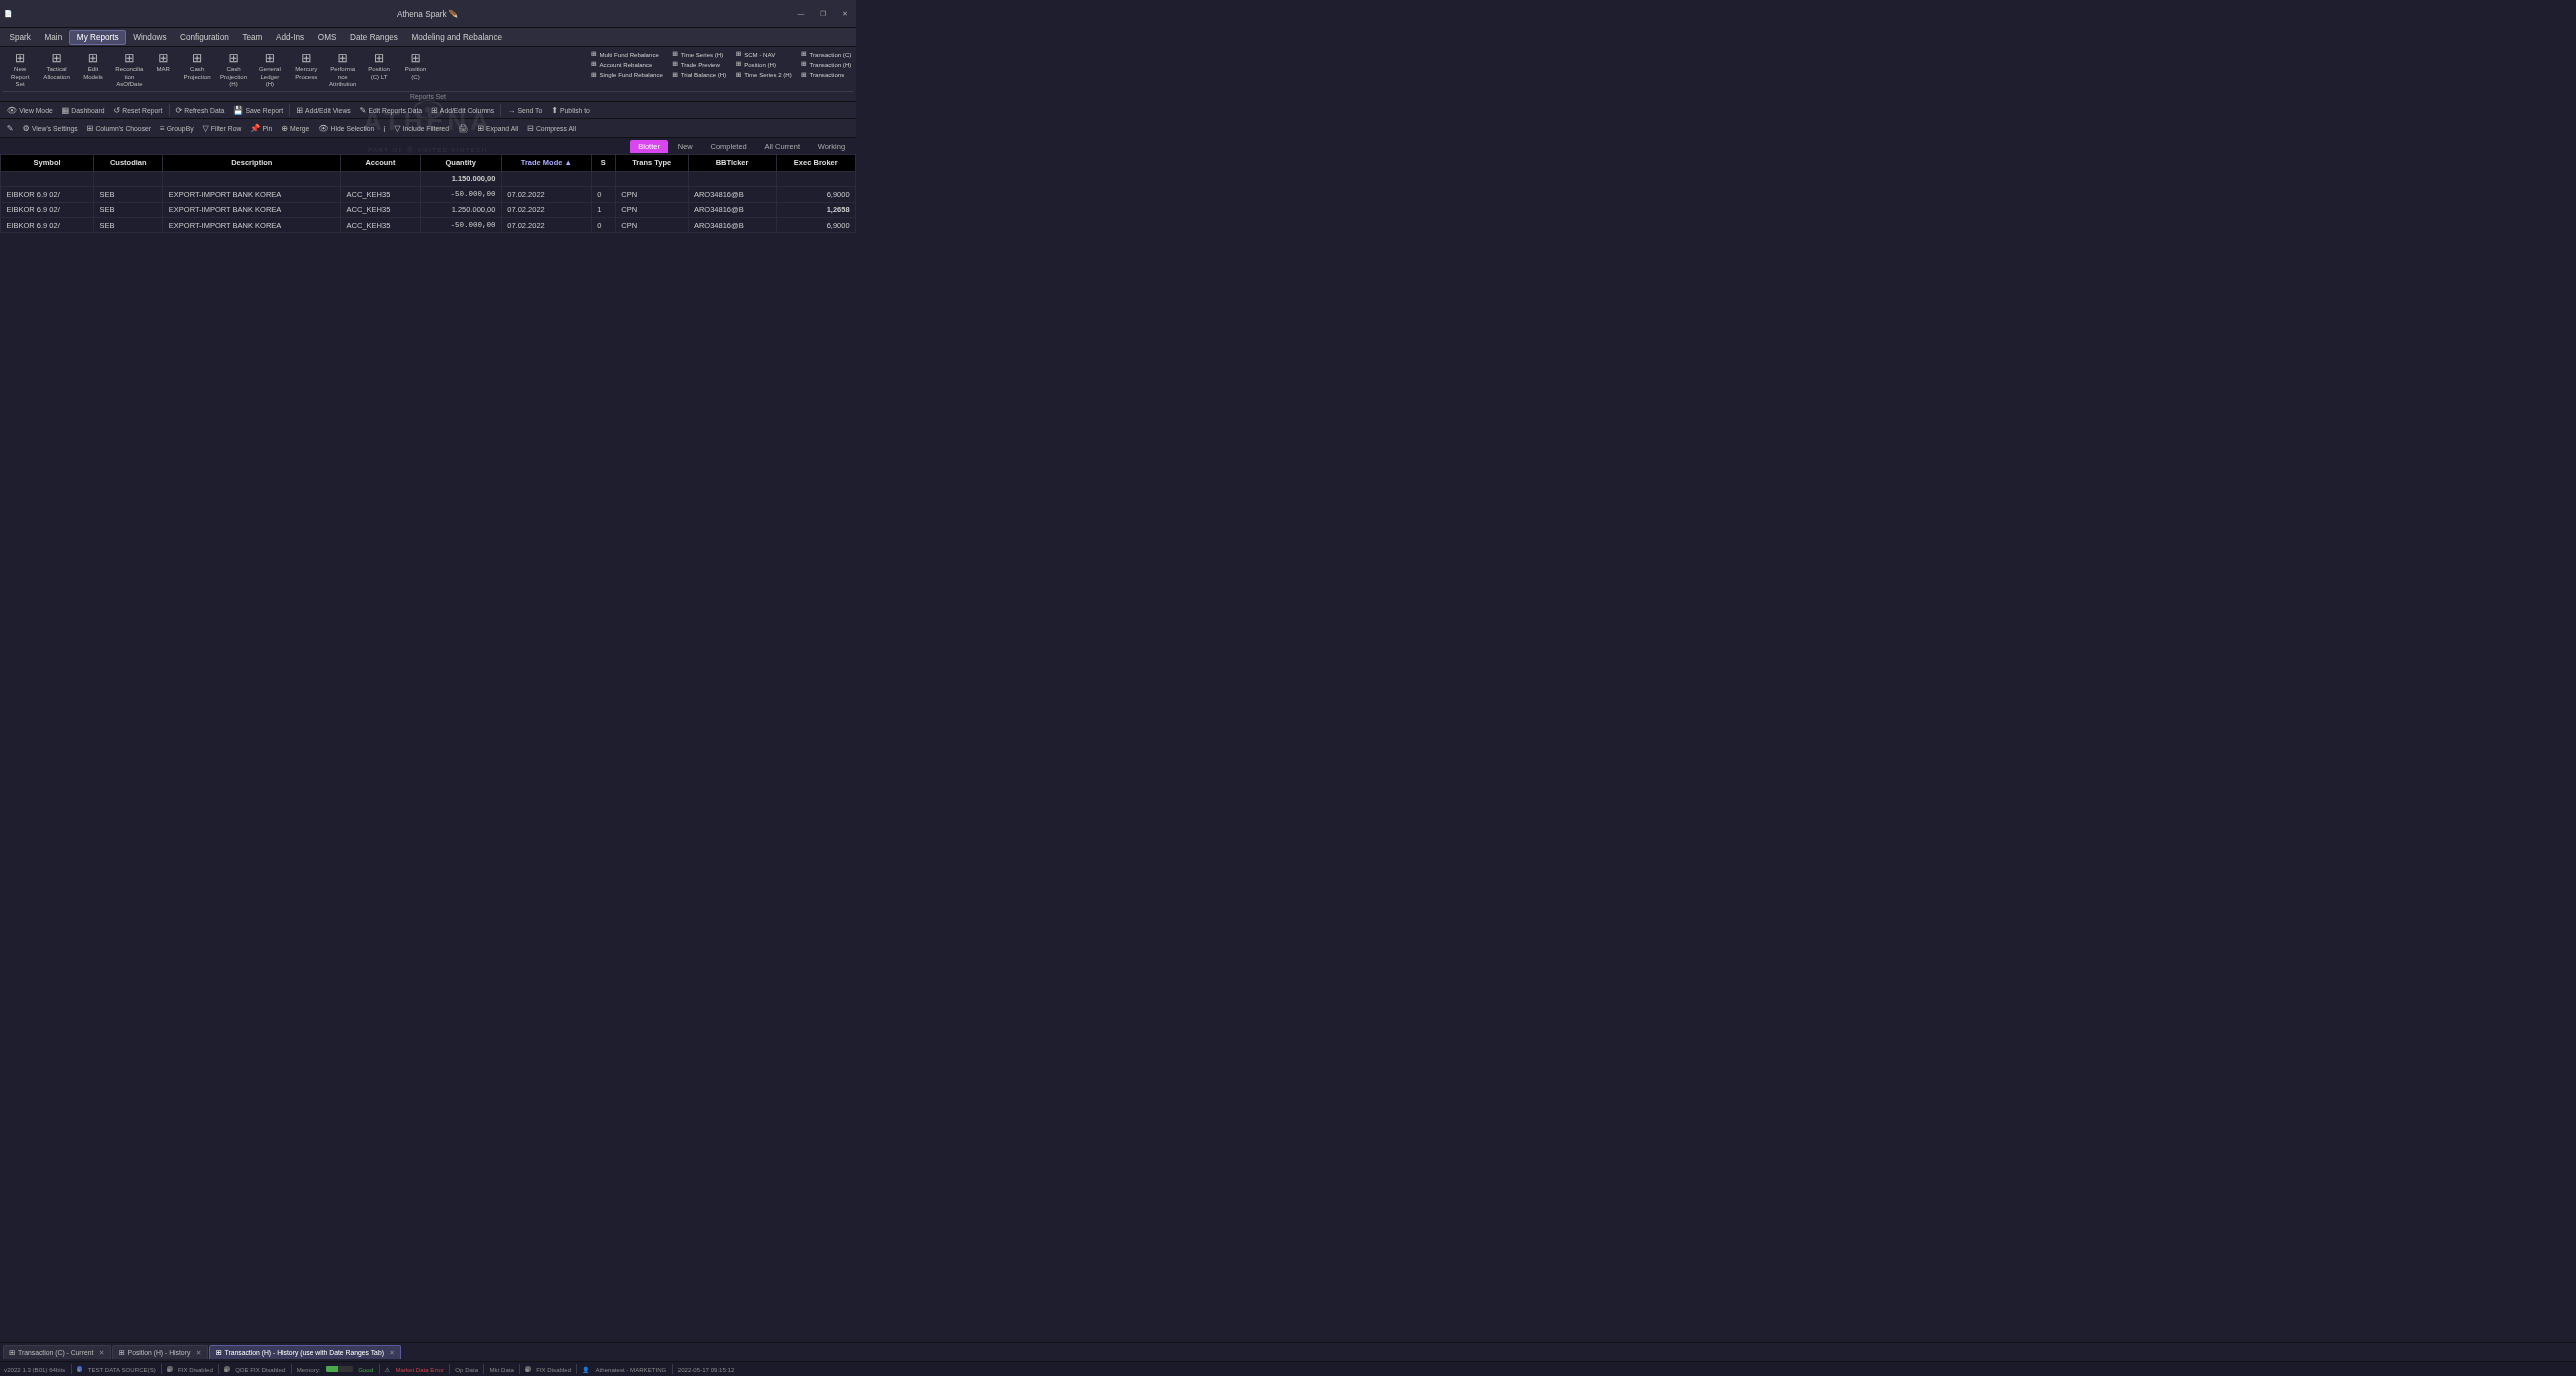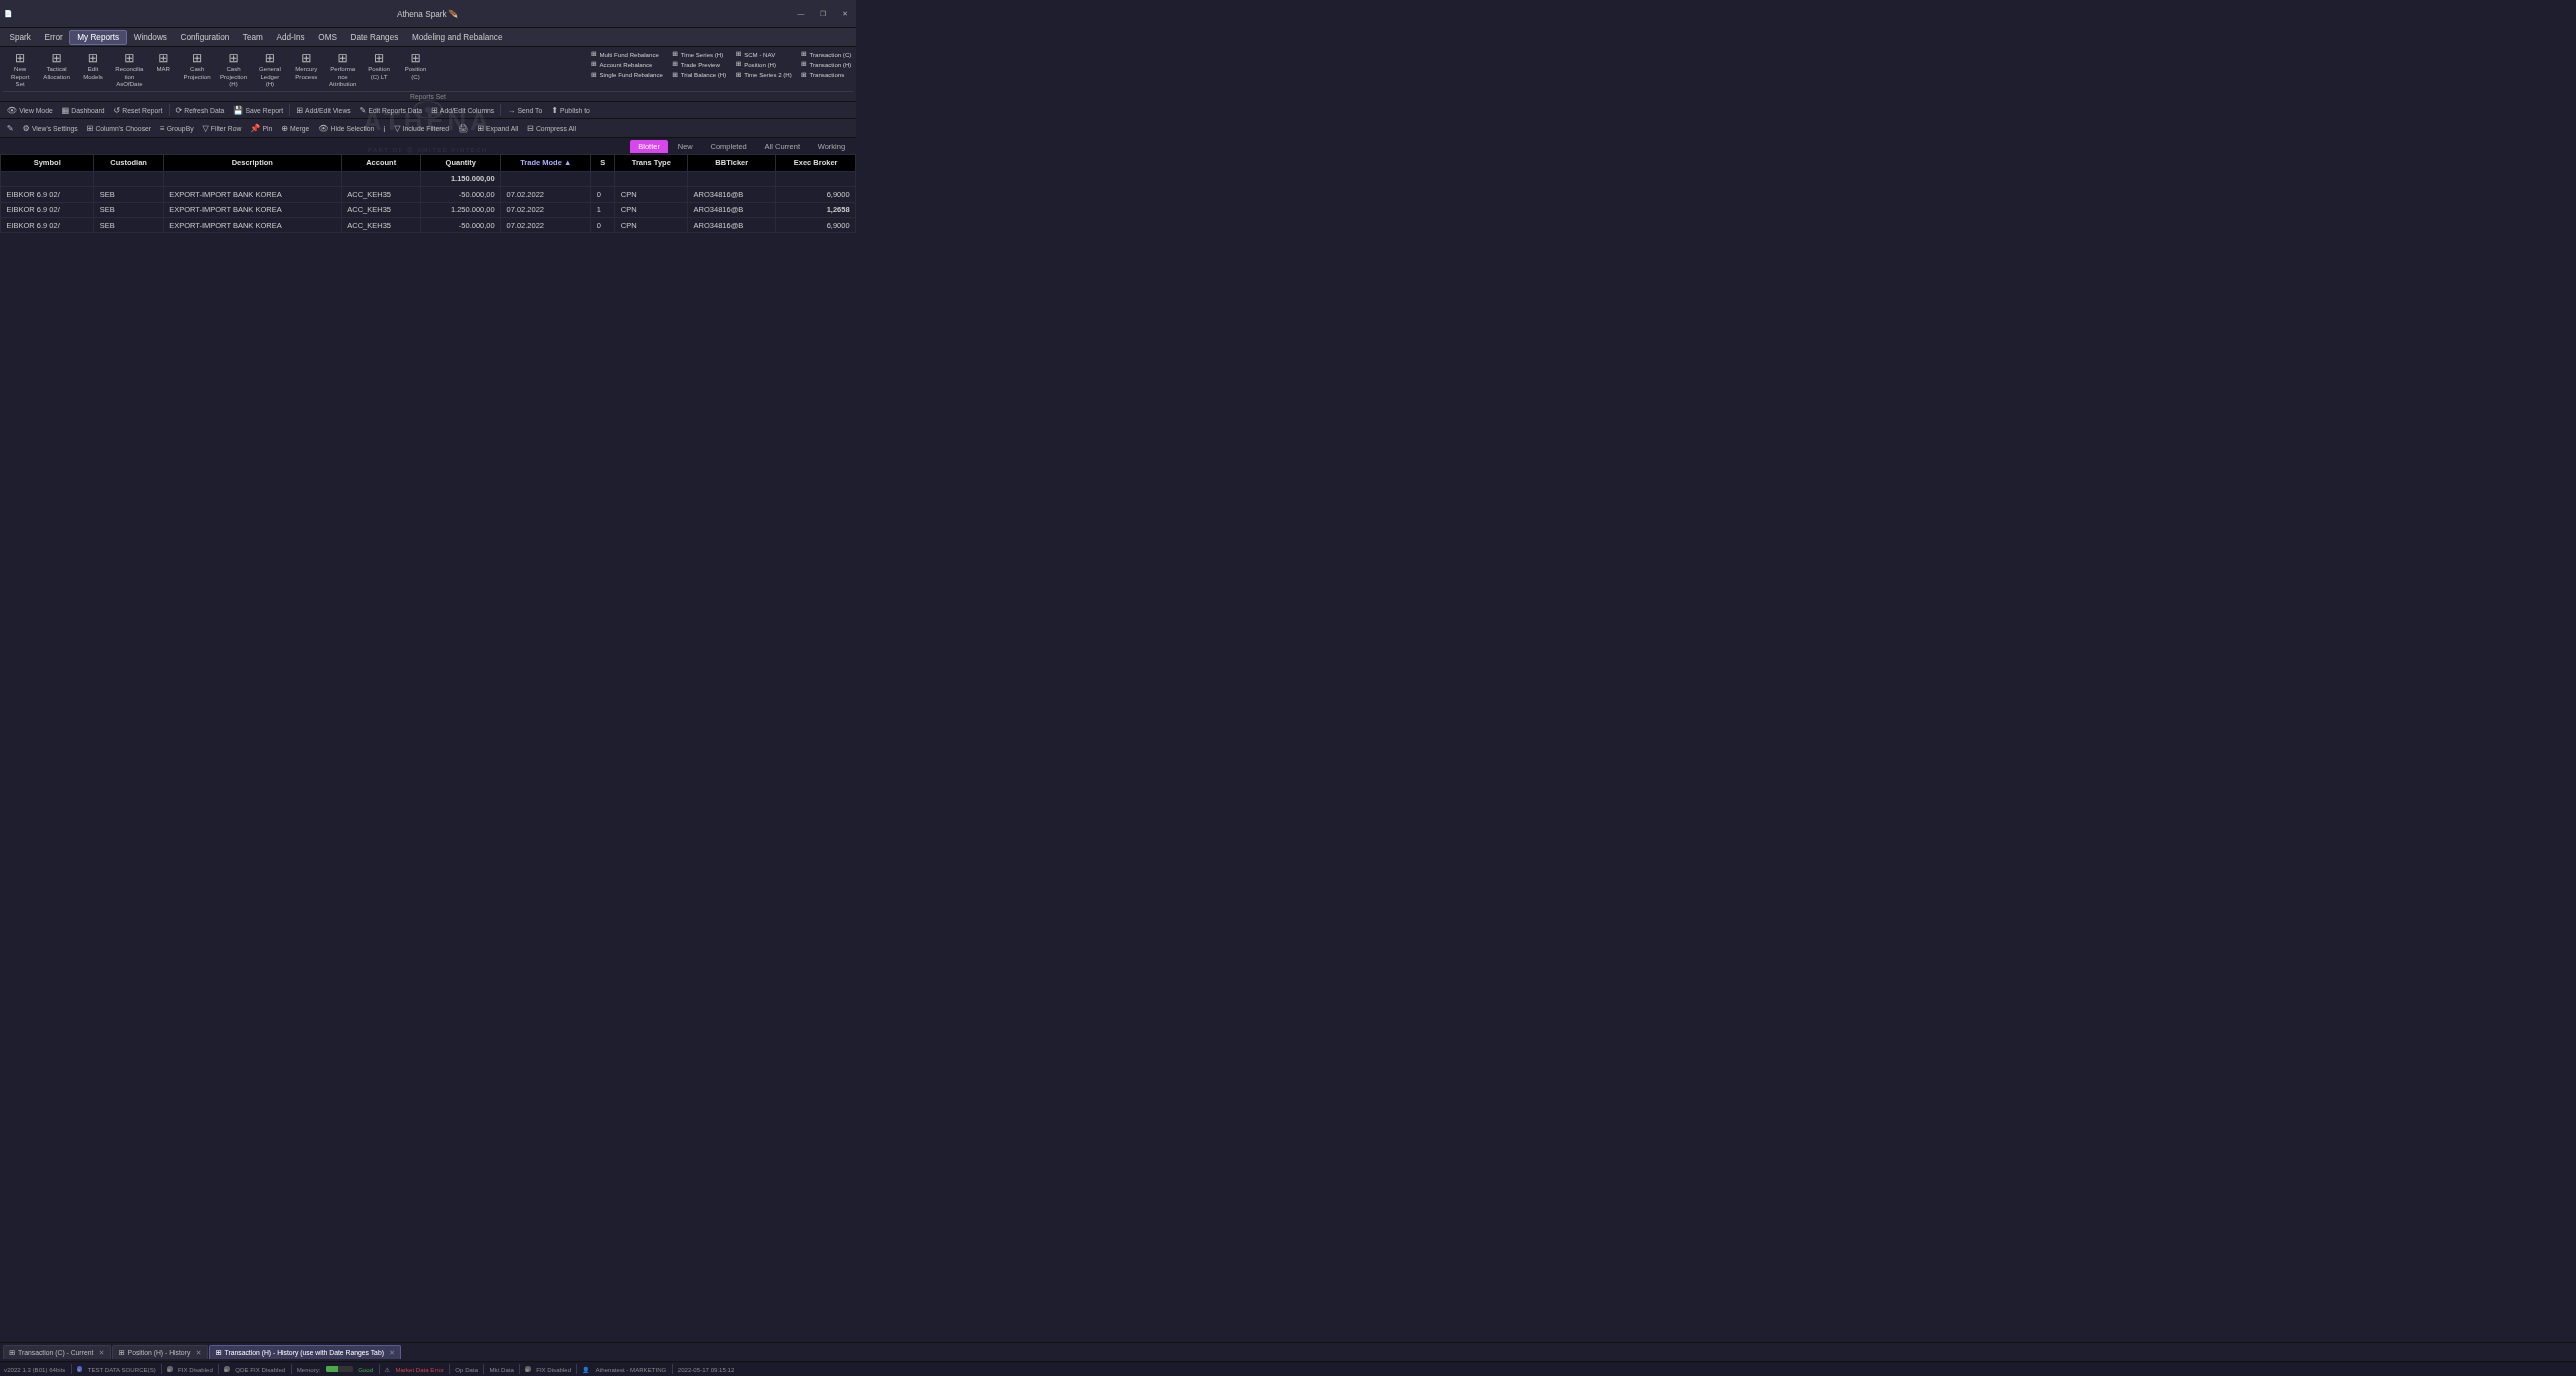--- a/index.html
+++ b/index.html
@@ -43,21 +43,21 @@
     .blotter-tab { padding: 2px 8.2px; cursor: pointer; border-radius: 2px 2px 0 0; font-size: 7.5px; color: #aaa; }
     .blotter-tab.active { background: #d946ef; color: #fff; }
 
     
     #main-table { width: 100%; border-collapse: collapse; font-size: 7.5px; }
     #main-table thead th { background: #000000; color: #ddd; padding: 3.4px 5.4px; border: 0.7px solid #2a2a3a; text-align: center; white-space: nowrap; font-weight: 600; cursor: pointer; }
     #main-table thead th.sorted { color: #aaaaff; }
     #main-table tbody tr { border-bottom: 0.7px solid #2a2a3a; }
     #main-table tbody td { padding: 2.7px 5.4px; color: #ccc; border: 0.7px solid #2a2a3a; white-space: nowrap; }
     .num-positive { color: #4a9a4a; }
-    .num-negative { color: #cc4444; }
+    .num-negative { color: #cc4444; font-family: Liberation Mono, monospace; }
     .num-green { color: #4aaa4a; }
     .subtotal-row td { color: #4aaa4a; font-weight: bold; text-align: center; }
     .table-container { overflow: auto; max-height: 204px; }
 
     
     #watermark { position: absolute; bottom: 68px; left: 50%; transform: translateX(-50%); opacity: 0.08; pointer-events: none; text-align: center; }
     #watermark svg { width: 149px; }
 
     
     #bottom-tabs { position: fixed; bottom: 15px; left: 0; right: 0; height: 19px; background: #1e1e2e; display: flex; align-items: center; padding: 0 2.7px; border-top: 0.7px solid #111; gap: 1.4px; }
@@ -87,21 +87,21 @@
   <span>Athena Spark 🪶</span>
   <div class="win-controls">
     <div class="win-btn">—</div>
     <div class="win-btn">❐</div>
     <div class="win-btn close">✕</div>
   </div>
 </div>
 
 <div id="menubar">
     <div class="menu-item">Spark</div>
-    <div class="menu-item">Error</div>
+    <div class="menu-item">Main</div>
     <div class="menu-item active">My Reports</div>
     <div class="menu-item">Windows</div>
     <div class="menu-item">Configuration</div>
     <div class="menu-item">Team</div>
     <div class="menu-item">Add-Ins</div>
     <div class="menu-item">OMS</div>
     <div class="menu-item">Date Ranges</div>
     <div class="menu-item">Modeling and Rebalance</div>
   </div>
 

